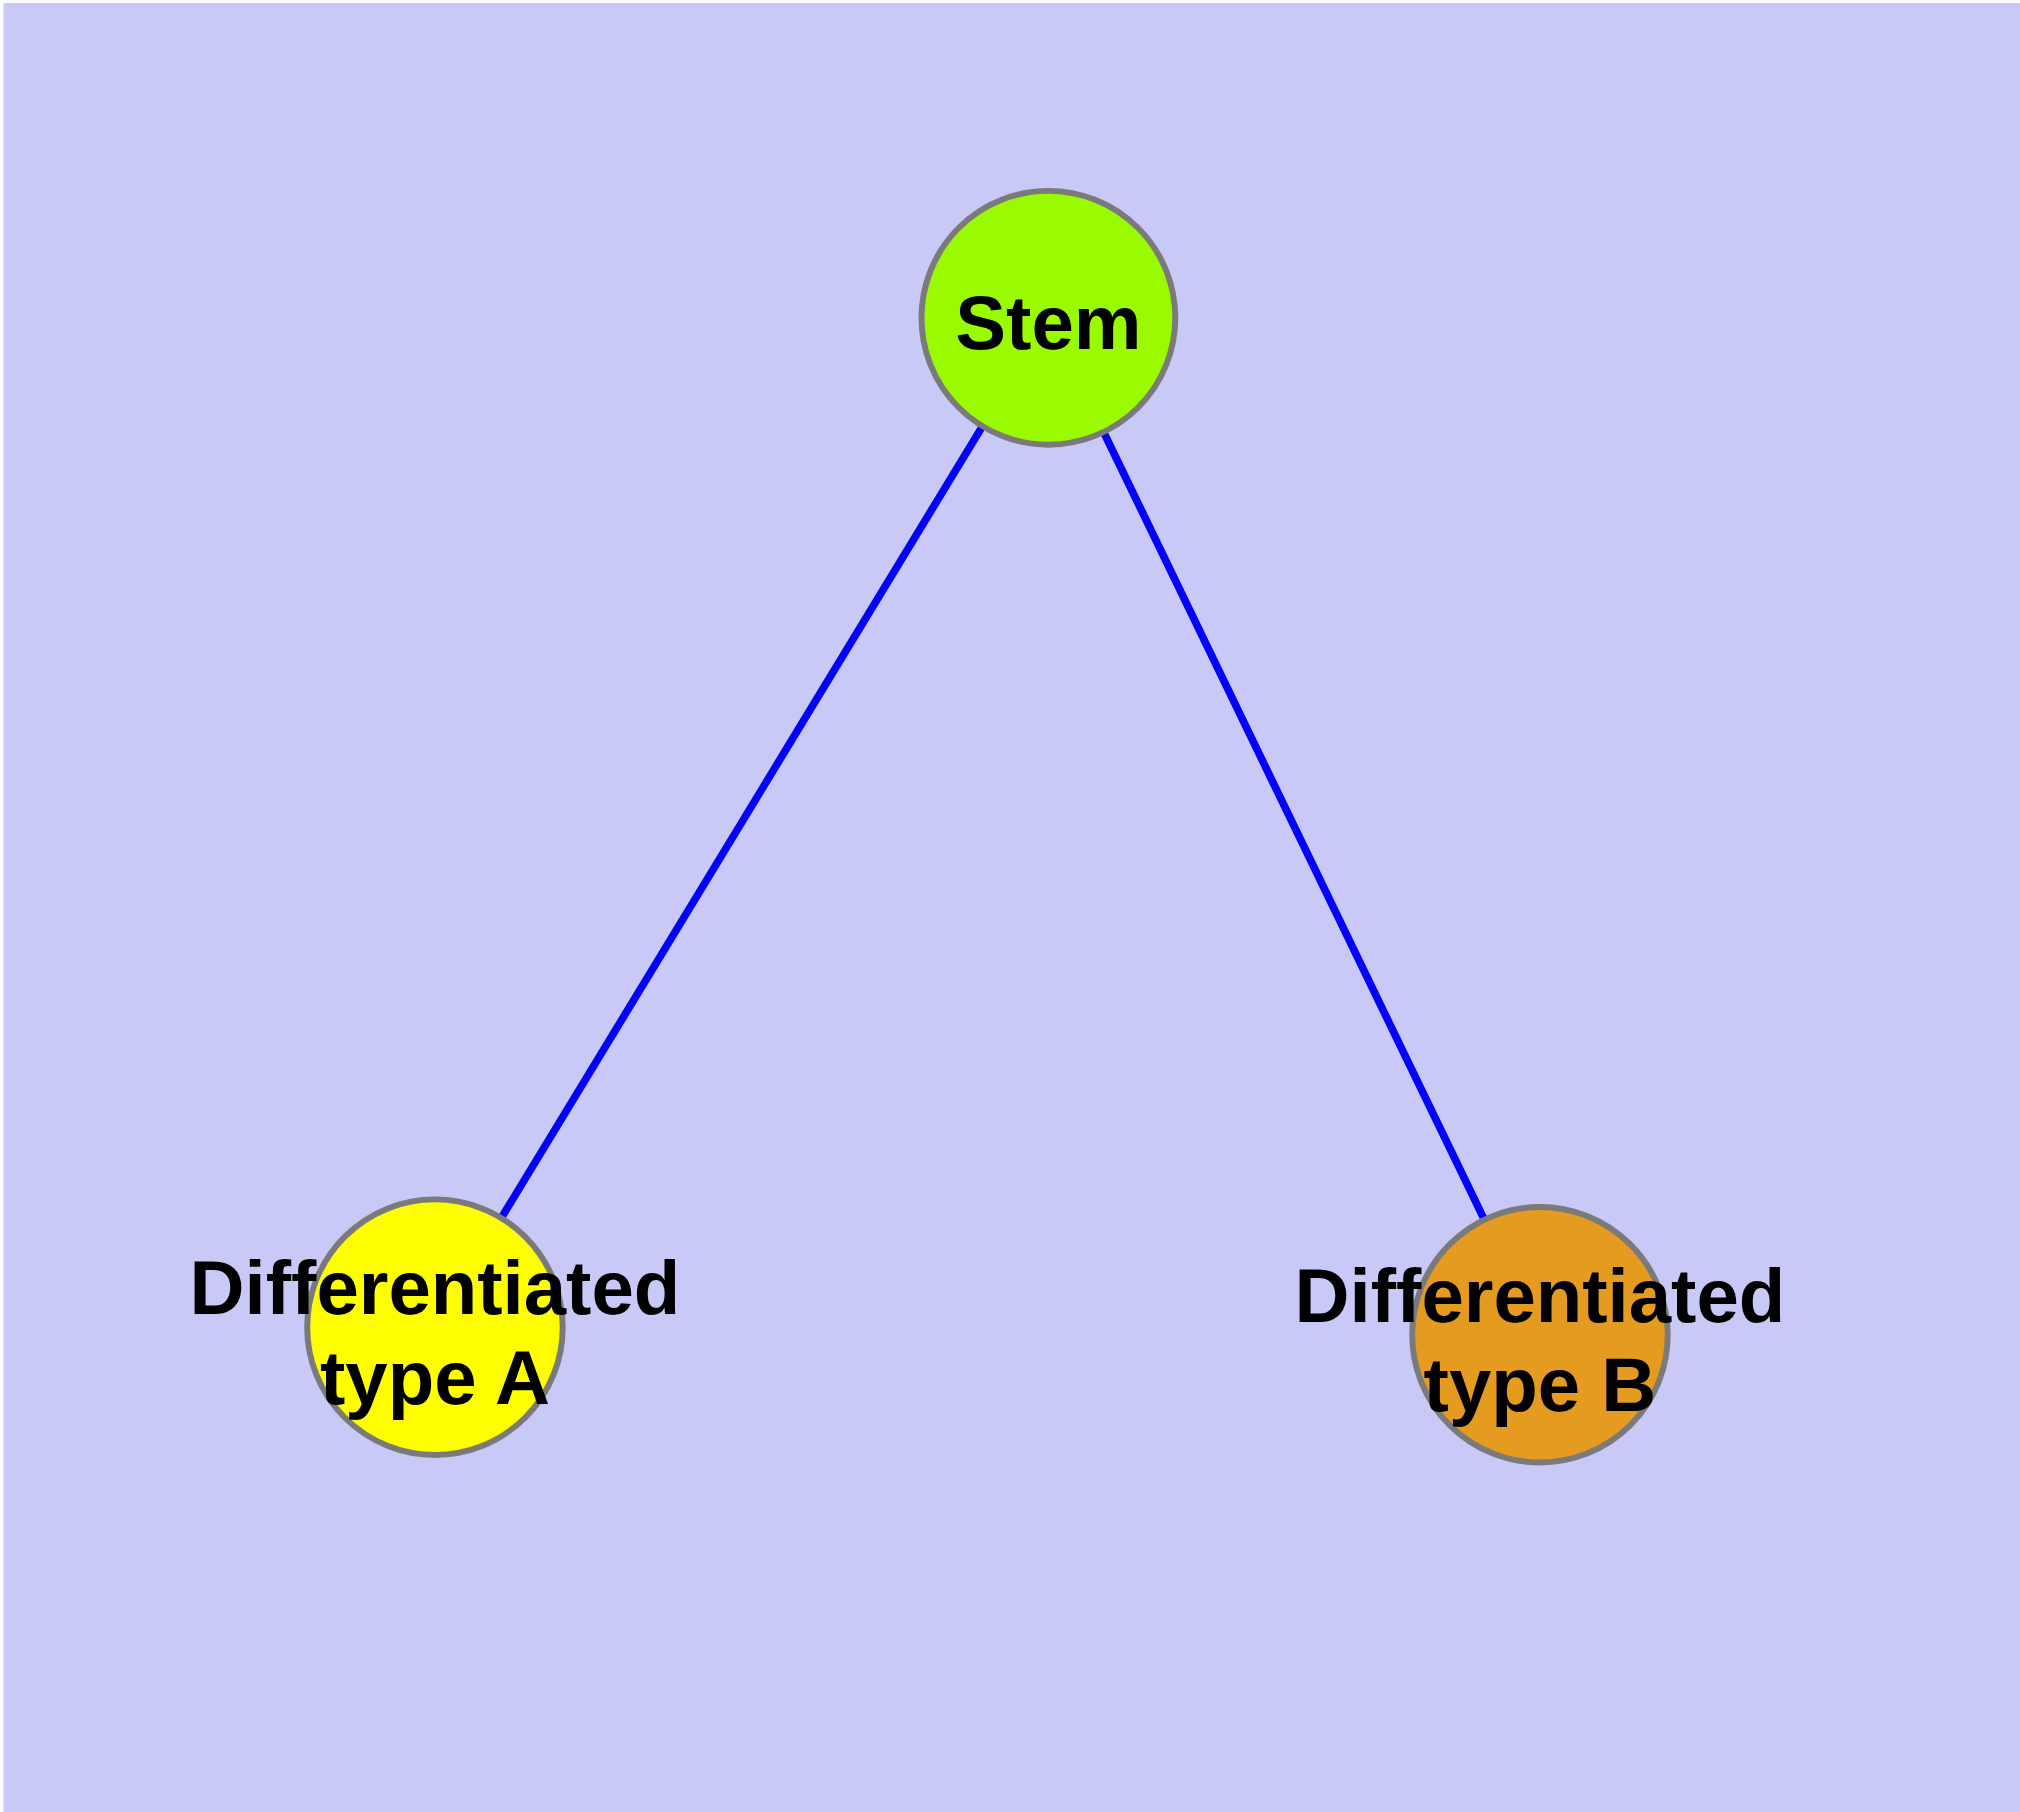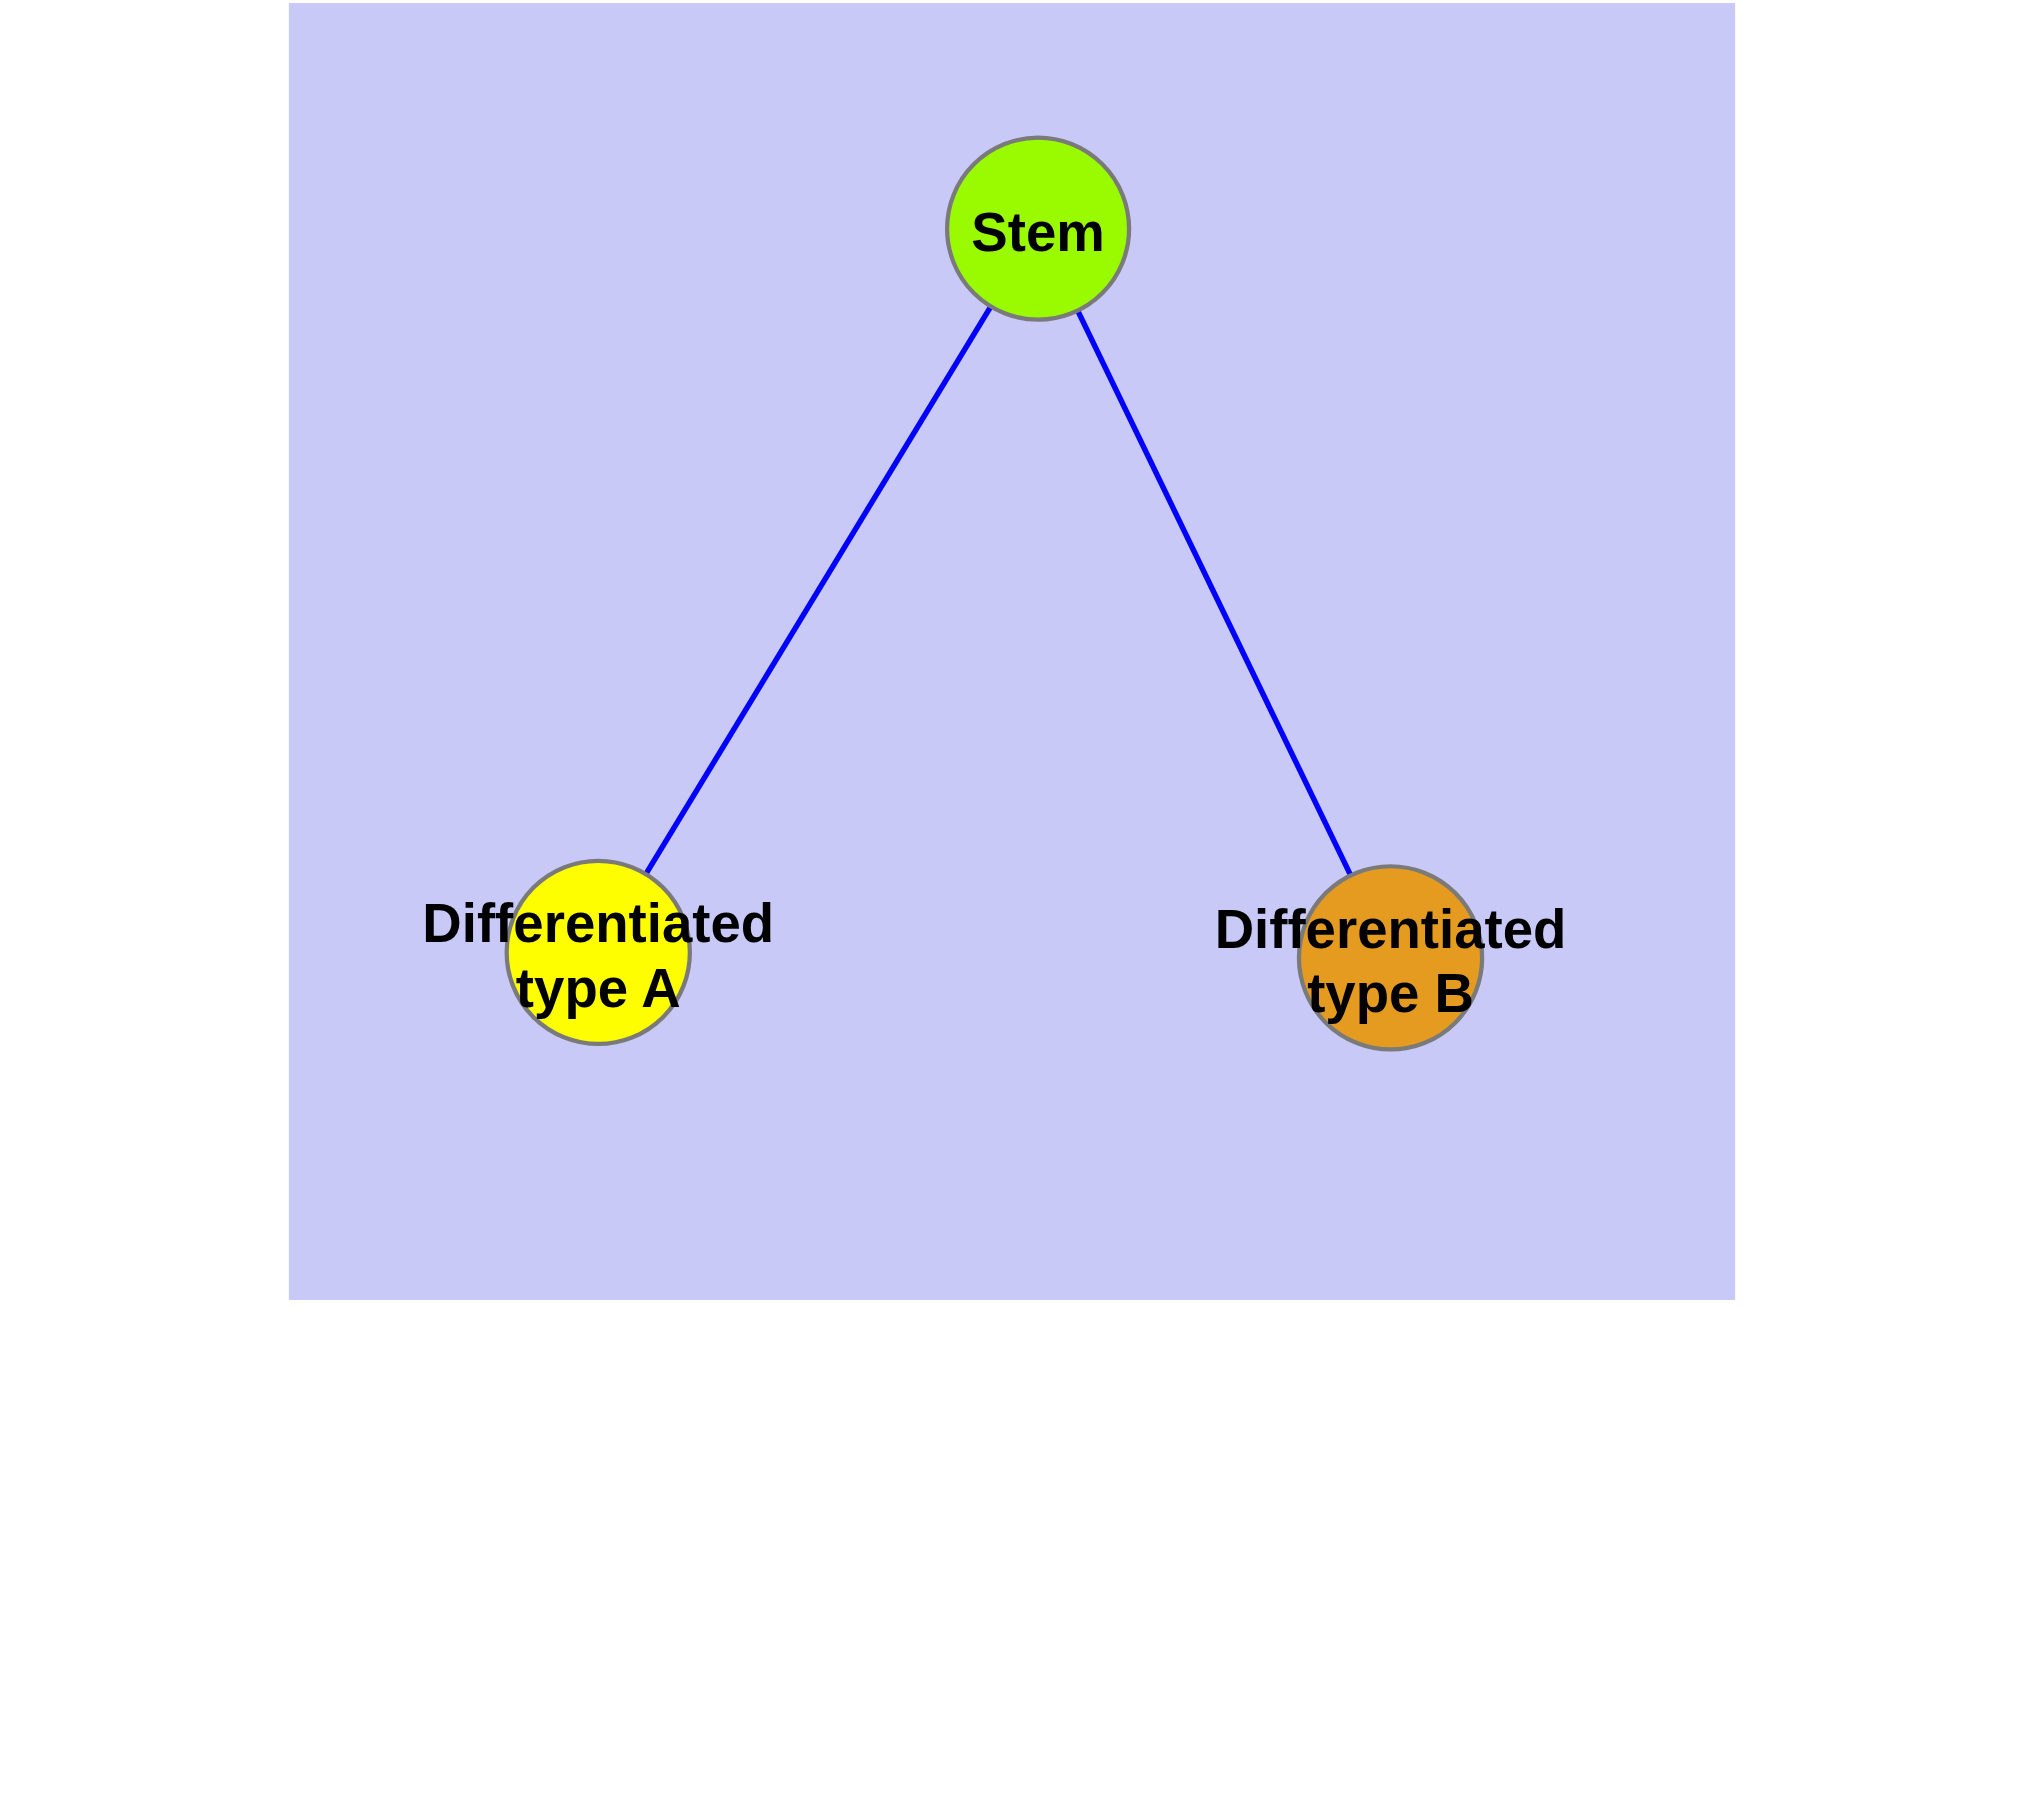--- a/index.html
+++ b/index.html
@@ -6,21 +6,21 @@
     margin: 0;
     padding: 0;
     background: #ffffff;
     width: 2021px;
     height: 1812px;
     overflow: hidden;
   }
   .stage {
     position: relative;
     width: 2021px;
-    height: 1300px;
+    height: 1812px;
     box-sizing: border-box;
     border-top: 3.4px solid #ffffff;
     border-left: 3.4px solid #ffffff;
   }
   .stage svg {
     display: block;
     width: 100%;
     height: 100%;
   }
   .node-label {

